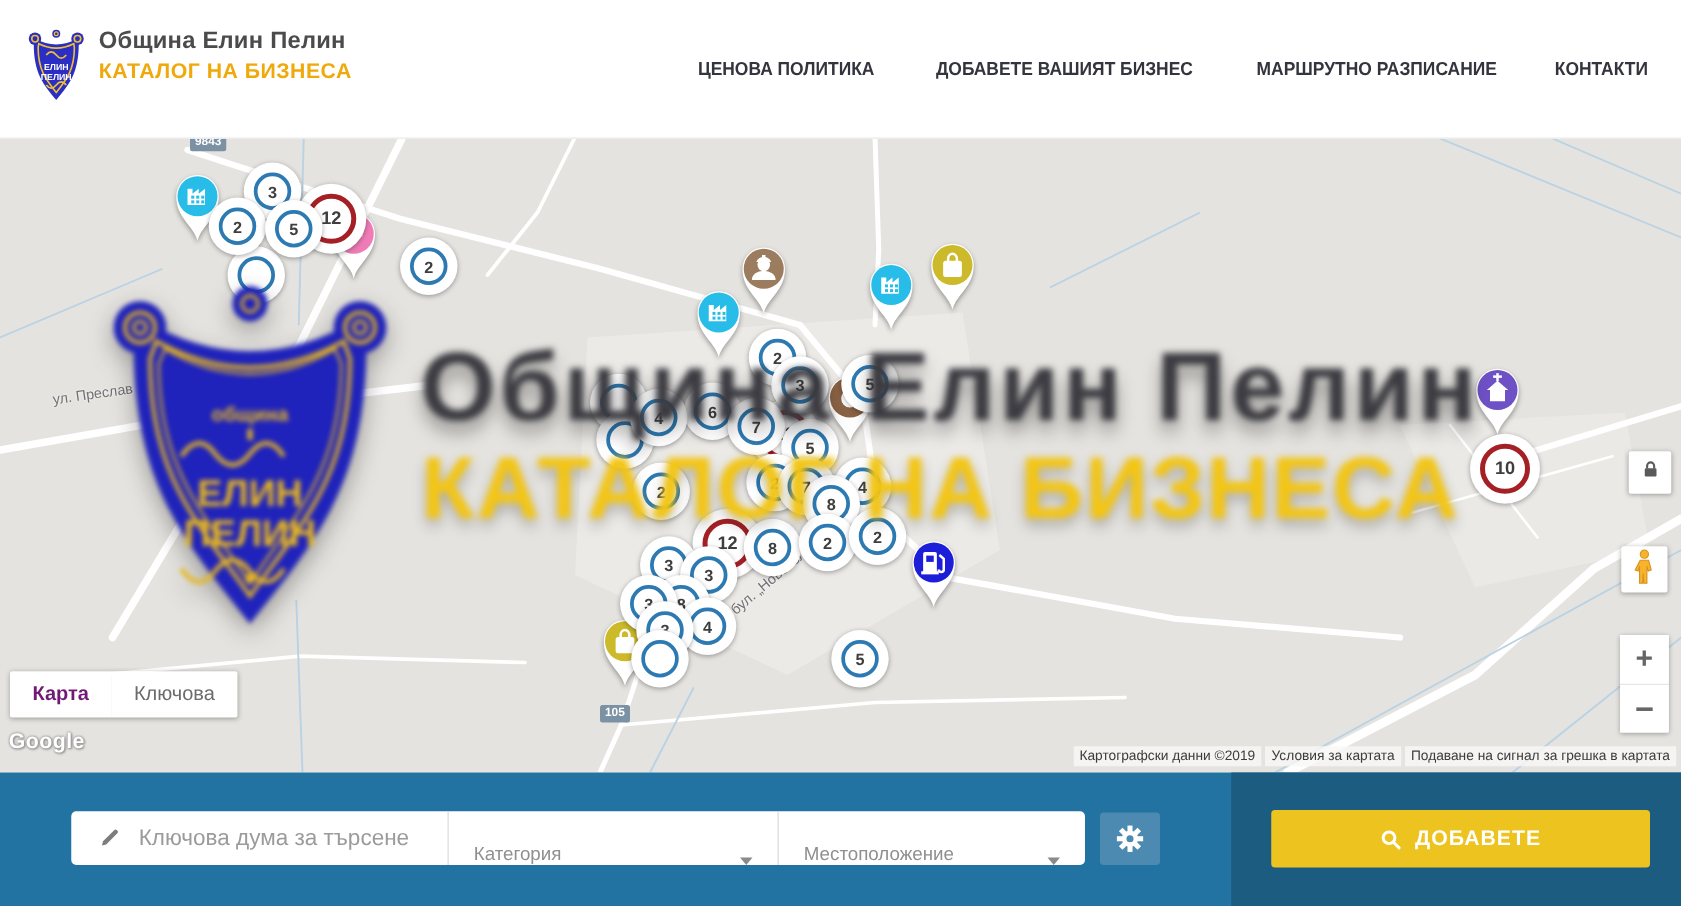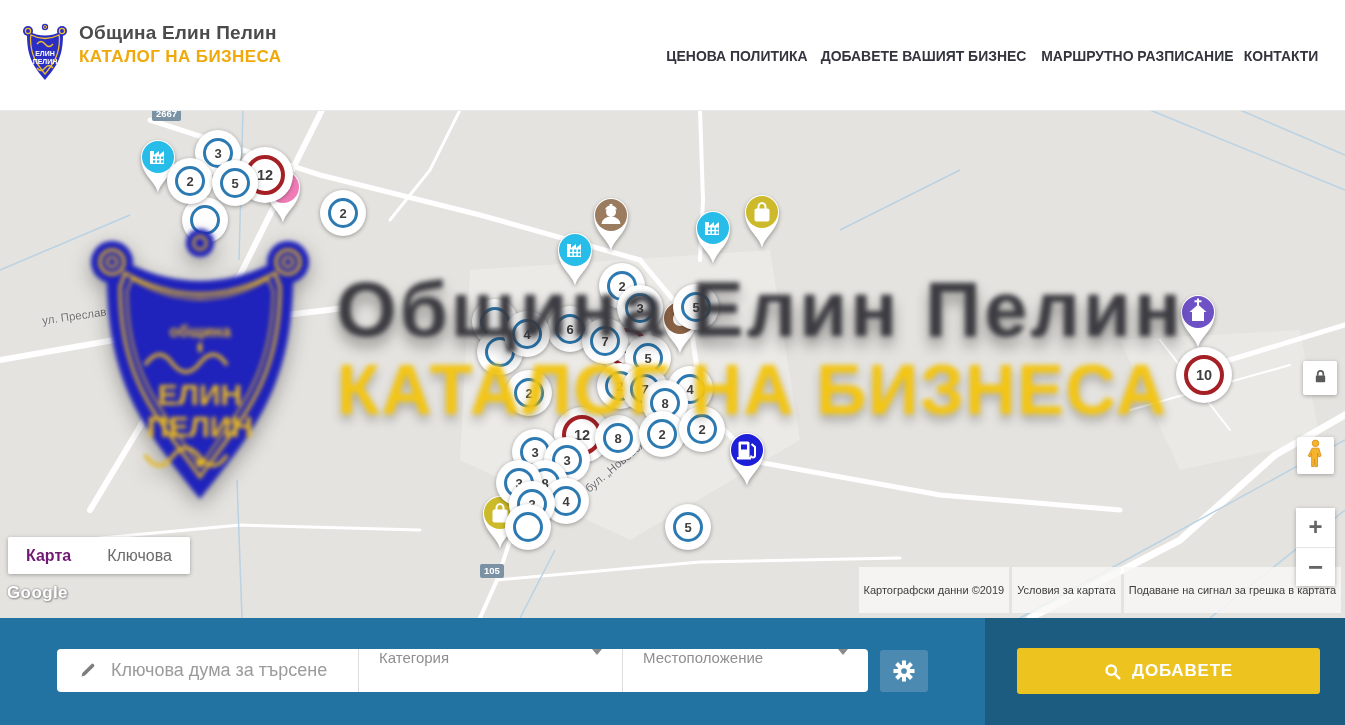--- a/index.html
+++ b/index.html
@@ -5,21 +5,21 @@
   html,body{margin:0;padding:0}
   body{width:1345px;height:725px;position:relative;overflow:hidden;background:#fff;
        font-family:"Liberation Sans",sans-serif;}
 
   
   .header{position:absolute;top:0;left:0;width:1345px;height:110px;background:#fff;
           border-bottom:1px solid #e9e9e9;z-index:40}
   .brand{position:absolute;left:22px;top:22px;display:flex;gap:11px;cursor:pointer}
   .brand-t1{font-size:19px;font-weight:700;color:#4b4b4b;letter-spacing:.2px}
   .brand-t2{font-size:17px;font-weight:700;color:#efa90a;margin-top:3px;letter-spacing:.4px}
-  .nav{position:absolute;right:24px;top:0;height:110px;display:flex;align-items:center;}
+  .nav{position:absolute;right:24px;top:0;height:110px;display:flex;align-items:center;gap:36px}
   .nav a{font-size:15px;font-weight:700;color:#34343e;text-decoration:none;white-space:nowrap;
          transform:scaleX(.93);cursor:pointer}
 
   
   .map{position:absolute;top:110px;left:0;width:1345px;height:508px;background:#e5e3df;overflow:hidden;cursor:grab}
   .map svg.roads{position:absolute;left:0;top:0;z-index:0}
   .road-shield{position:absolute;background:#7b91a4;color:#fff;font-size:9.5px;font-weight:700;
                padding:2px 4px;border-radius:2px;z-index:1;line-height:1}
   .street-label{position:absolute;color:#716f73;font-size:11.5px;z-index:1;white-space:nowrap;
                 text-shadow:0 0 2px #fff}
@@ -51,21 +51,21 @@
            box-shadow:0 1px 4px rgba(0,0,0,.3);border-radius:2px;overflow:hidden}
   .maptype .mt{height:37px;background:#fff;border:0;font-family:inherit;font-size:16px;
                padding:0 18px;cursor:pointer;display:flex;align-items:center}
   .mt-map{font-weight:700;color:#701a75}
   .mt-sat{color:#6b6b6b;border-left:1px solid #e8e8e8}
   .google-logo{position:absolute;left:7px;top:473px;z-index:10;color:#fff;font-size:17px;font-weight:700;
                letter-spacing:.4px;cursor:pointer;
                text-shadow:0 0 2px #9a9a9a,0 0 2px #9a9a9a,1px 1px 2px #8a8a8a}
   .attr{position:absolute;right:4px;bottom:5px;z-index:10;display:flex;gap:3px;
         font-size:11px;color:#3c3c3c;white-space:nowrap}
-  .attr span{background:rgba(248,248,246,.82);padding:17px 5px}
+  .attr span{background:rgba(248,248,246,.82);padding:2px 5px}
   .ctl{position:absolute;background:#fff;border-radius:2px;box-shadow:0 1px 4px rgba(0,0,0,.3);
        z-index:10;display:flex;align-items:center;justify-content:center;cursor:pointer}
   .ctl-lock{left:1303px;top:251px;width:34px;height:34px}
   .ctl-pegman{left:1297px;top:327px;width:37px;height:37px}
   .zoomctl{position:absolute;left:1296px;top:398px;width:39px;height:78px;background:#fff;
            border-radius:2px;box-shadow:0 1px 4px rgba(0,0,0,.3);z-index:10;
            display:flex;flex-direction:column}
   .zoomctl .zb{flex:1;border:0;background:#fff;font-size:24px;font-weight:700;color:#666;
                cursor:pointer;font-family:inherit;line-height:1}
   .zoomctl .zb.minus{border-top:1px solid #e6e6e6;font-size:26px}
@@ -73,21 +73,21 @@
   
   .searchbar{position:absolute;top:618px;left:0;width:1345px;height:107px;background:#2273a2}
   .searchbar .dark{position:absolute;right:0;top:0;width:360px;height:107px;background:#1d5c81}
   .fields{position:absolute;left:57px;top:31px;width:811px;height:43px;background:#fff;
           border-radius:4px;display:flex;align-items:center;z-index:2}
   .f-keyword{width:301px;height:100%;display:flex;align-items:center;gap:13px;padding-left:22px;
              box-sizing:border-box}
   .f-keyword input{border:0;outline:0;font-size:18px;color:#444;width:235px;
                    font-family:"Liberation Sans",sans-serif;background:transparent}
   .f-keyword input::placeholder{color:#9b9b9b}
-  .f-sel{height:100%;display:flex;align-items:flex-start;justify-content:space-between;
+  .f-sel{height:100%;display:flex;align-items:flex-end;justify-content:space-between;
          padding:0 20px;box-sizing:border-box;border-left:1px solid #dcdcdc;cursor:pointer}
   .f-cat{width:264px}
   .f-loc{width:246px}
   .sel-label{color:#8f8f8f;font-size:15px}
   .caret{width:0;height:0;border-left:5px solid transparent;border-right:5px solid transparent;
          border-top:6px solid #8a8a8a}
   .gear-btn{position:absolute;left:880px;top:32px;width:48px;height:42px;background:#4c8ab1;
             border:0;border-radius:3px;display:flex;align-items:center;justify-content:center;
             cursor:pointer;z-index:2}
   .search-btn{position:absolute;left:1017px;top:30px;width:303px;height:46px;background:#edc320;
@@ -344,21 +344,21 @@
       </div>
       <div class="cluster" style="left: 505px; top: 394px;">
         <div class="ring"></div>
       </div>
       <div class="cluster" style="left: 665px; top: 394px;">
         <div class="ring">5</div>
       </div>
       <div class="cluster big" style="left: 1176px; top: 237px;">
         <div class="ring">10</div>
       </div>
-      <div class="road-shield" style="left: 152px; top: -3px;">2667</div>
+      <div class="road-shield" style="left: 152px; top: -3px;">9843</div>
       <div class="road-shield" style="left: 480px; top: 454px;">105</div>
       <div class="street-label" style="left: 42px; top: 200px; transform: rotate(-8deg);">ул. Преслав</div>
       <div class="street-label" style="left: 578px; top: 350px; transform: rotate(-40deg);">бул. „Новосел</div>
     </div>
 
   <div class="wm">
     <div class="wm-shield">
       <svg width="230" height="290" viewBox="0 0 230 290">
         <path d="M28 40 Q115 92 202 40 L208 60 C208 175 165 220 115 284 C65 220 22 175 22 60 Z" fill="#1f22bb"></path>
         <circle cx="27" cy="47" r="21" fill="#1f22bb"></circle>

